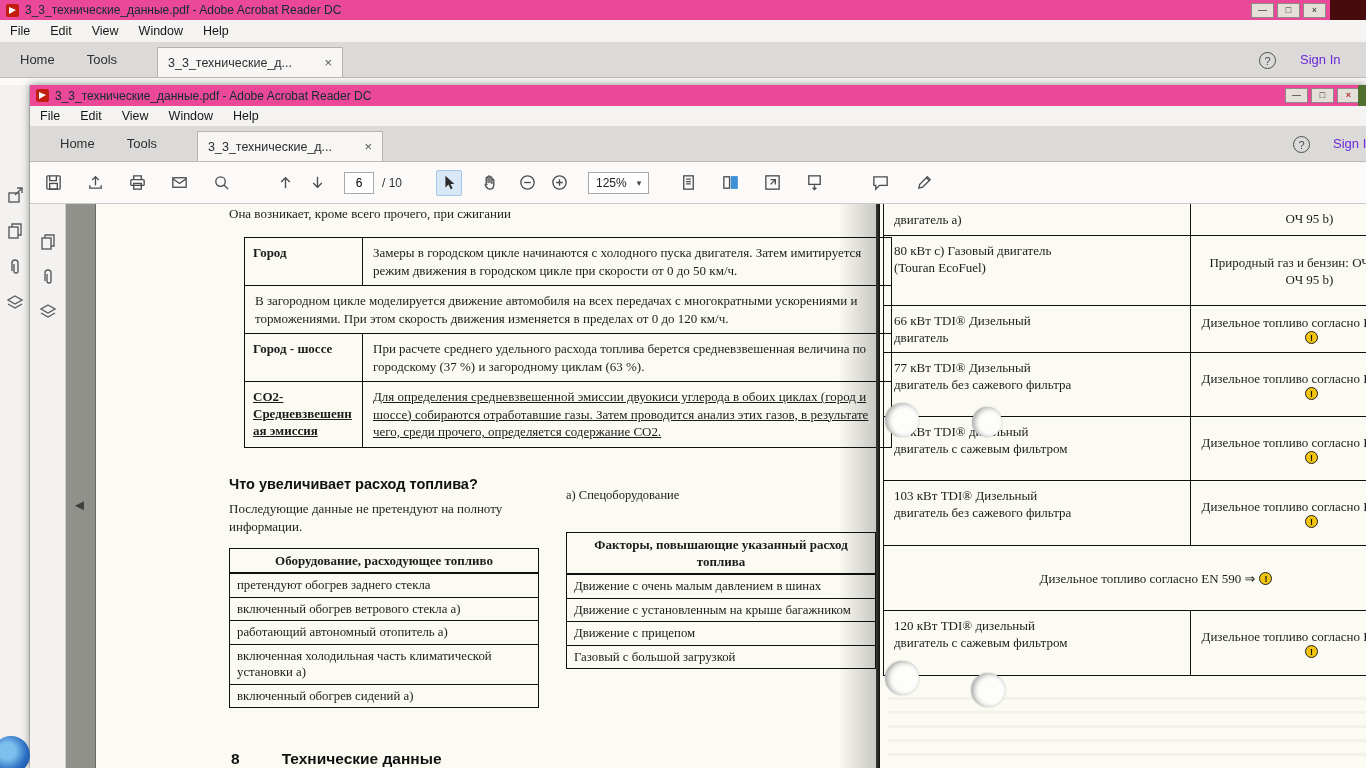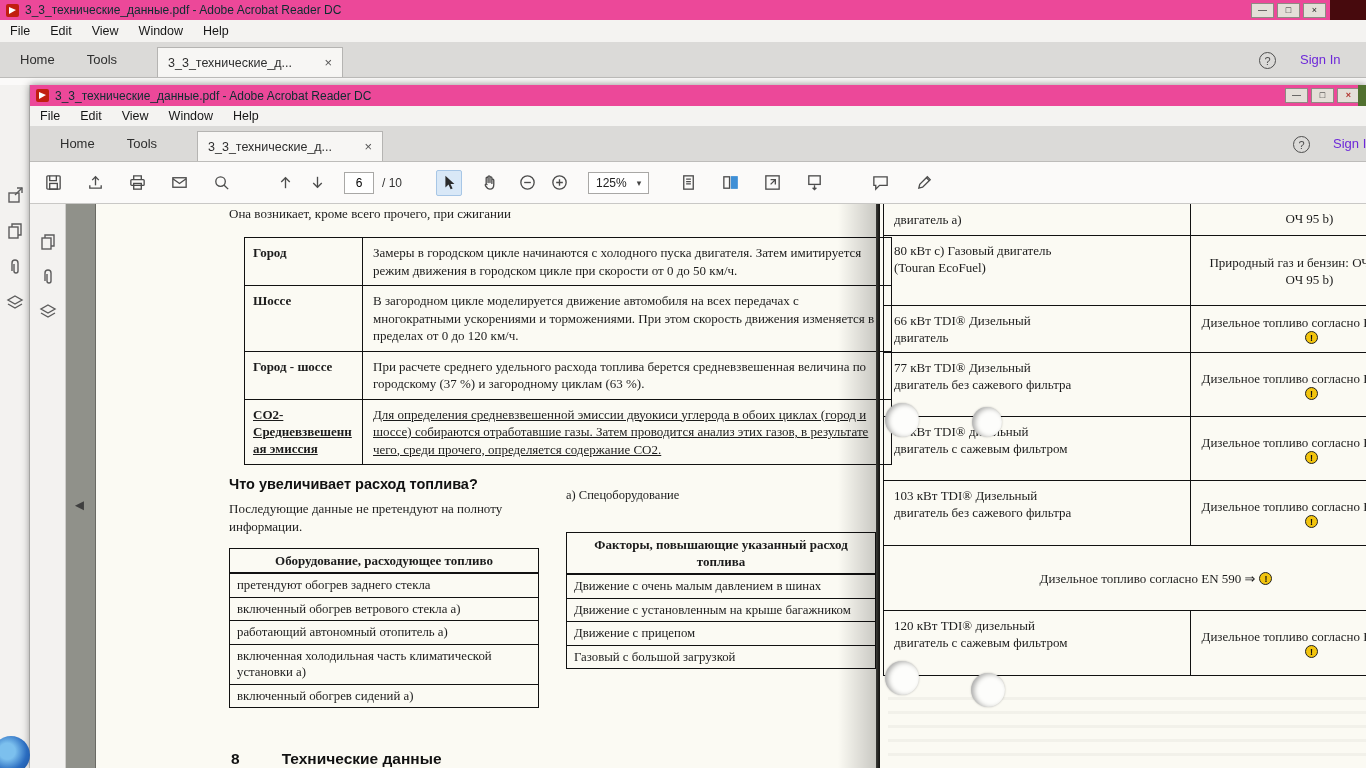--- a/index.html
+++ b/index.html
@@ -339,21 +339,20 @@
       <div class="pdf-page">
 
         <div class="partial-line">Она возникает, кроме всего прочего, при сжигании</div>
 
         <div class="cycles-table">
           <div class="crow">
             <div class="clabel">Город</div>
             <div class="ctext">Замеры в городском цикле начинаются с холодного пуска двигателя. Затем имитируется режим движения в городском цикле при скорости от 0 до 50 км/ч.</div>
           </div>
           <div class="crow">
-            <div class="clabel">Шоссе</div>
             <div class="ctext">В загородном цикле моделируется движение автомобиля на всех передачах с многократными ускорениями и торможениями. При этом скорость движения изменяется в пределах от 0 до 120 км/ч.</div>
           </div>
           <div class="crow">
             <div class="clabel">Город - шоссе</div>
             <div class="ctext">При расчете среднего удельного расхода топлива берется средневзвешенная величина по городскому (37 %) и загородному циклам (63 %).</div>
           </div>
           <div class="crow">
             <div class="clabel">CO2-Средневзвешенная эмиссия</div>
             <div class="ctext">Для определения средневзвешенной эмиссии двуокиси углерода в обоих циклах (город и шоссе) собираются отработавшие газы. Затем проводится анализ этих газов, в результате чего, среди прочего, определяется содержание CO2.</div>
           </div>

